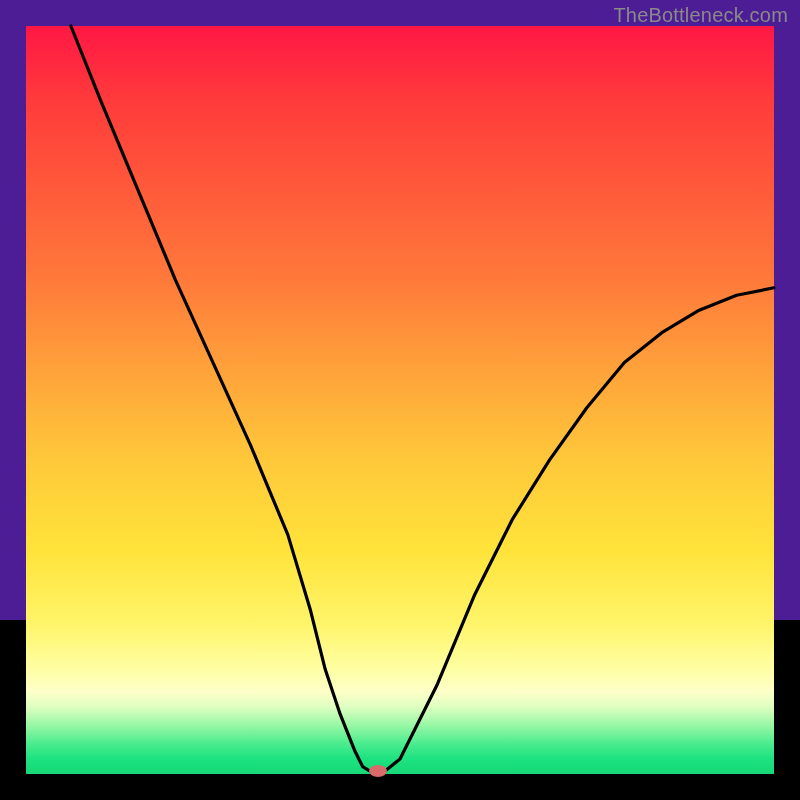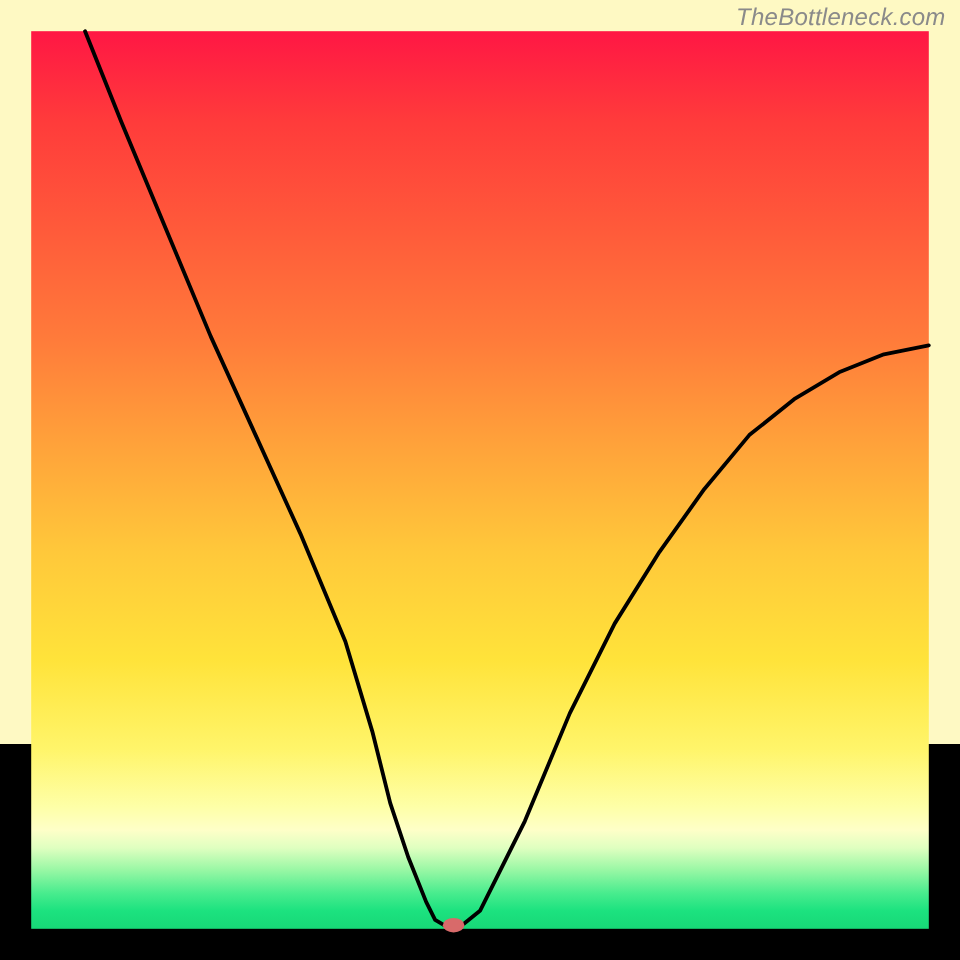--- a/index.html
+++ b/index.html
@@ -7,22 +7,21 @@
     padding: 0;
     width: 800px;
     height: 800px;
     background: #000;
     overflow: hidden;
   }
   .frame {
     position: relative;
     width: 800px;
     height: 620px;
-    background: #fef9c3;
-    font-style: italic;
+    background: #4c1d95;
   }
   .plot-area {
     position: absolute;
     left: 26px;
     top: 26px;
     width: 748px;
     height: 748px;
     
     background:
       linear-gradient(

